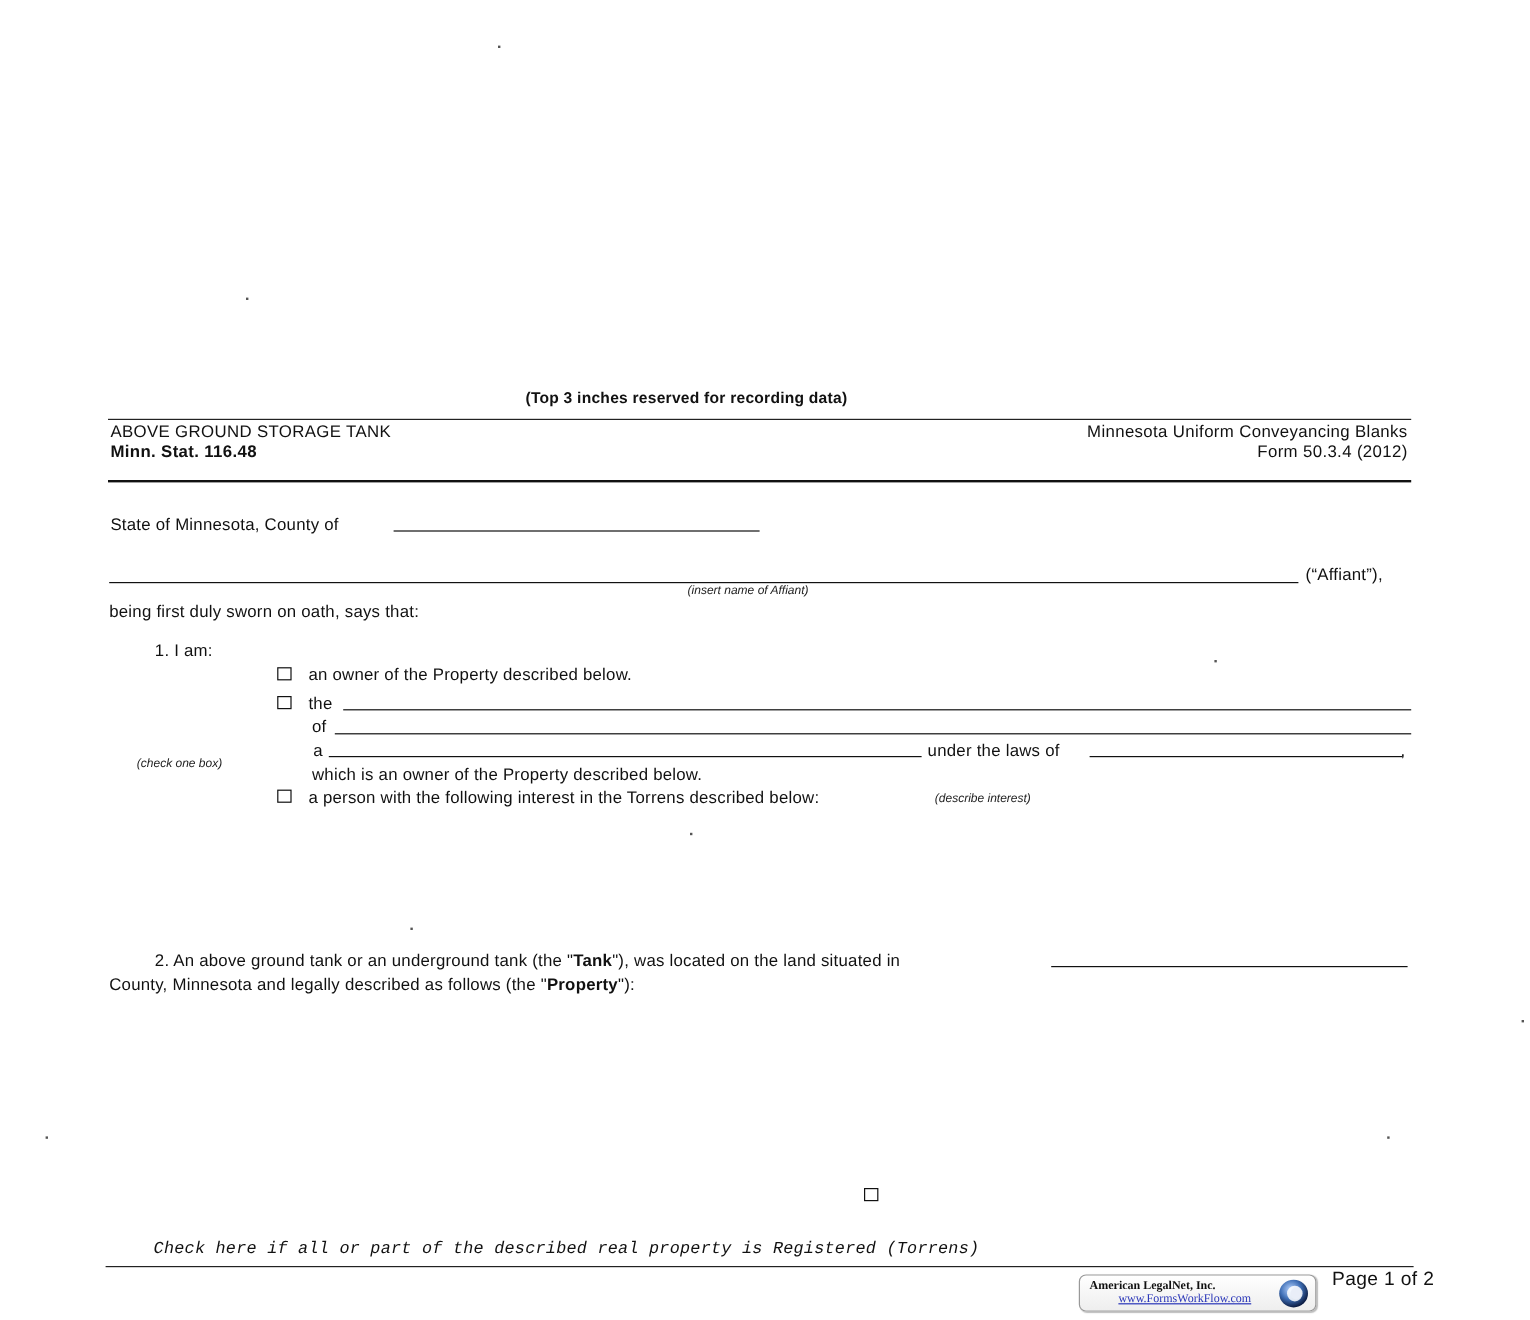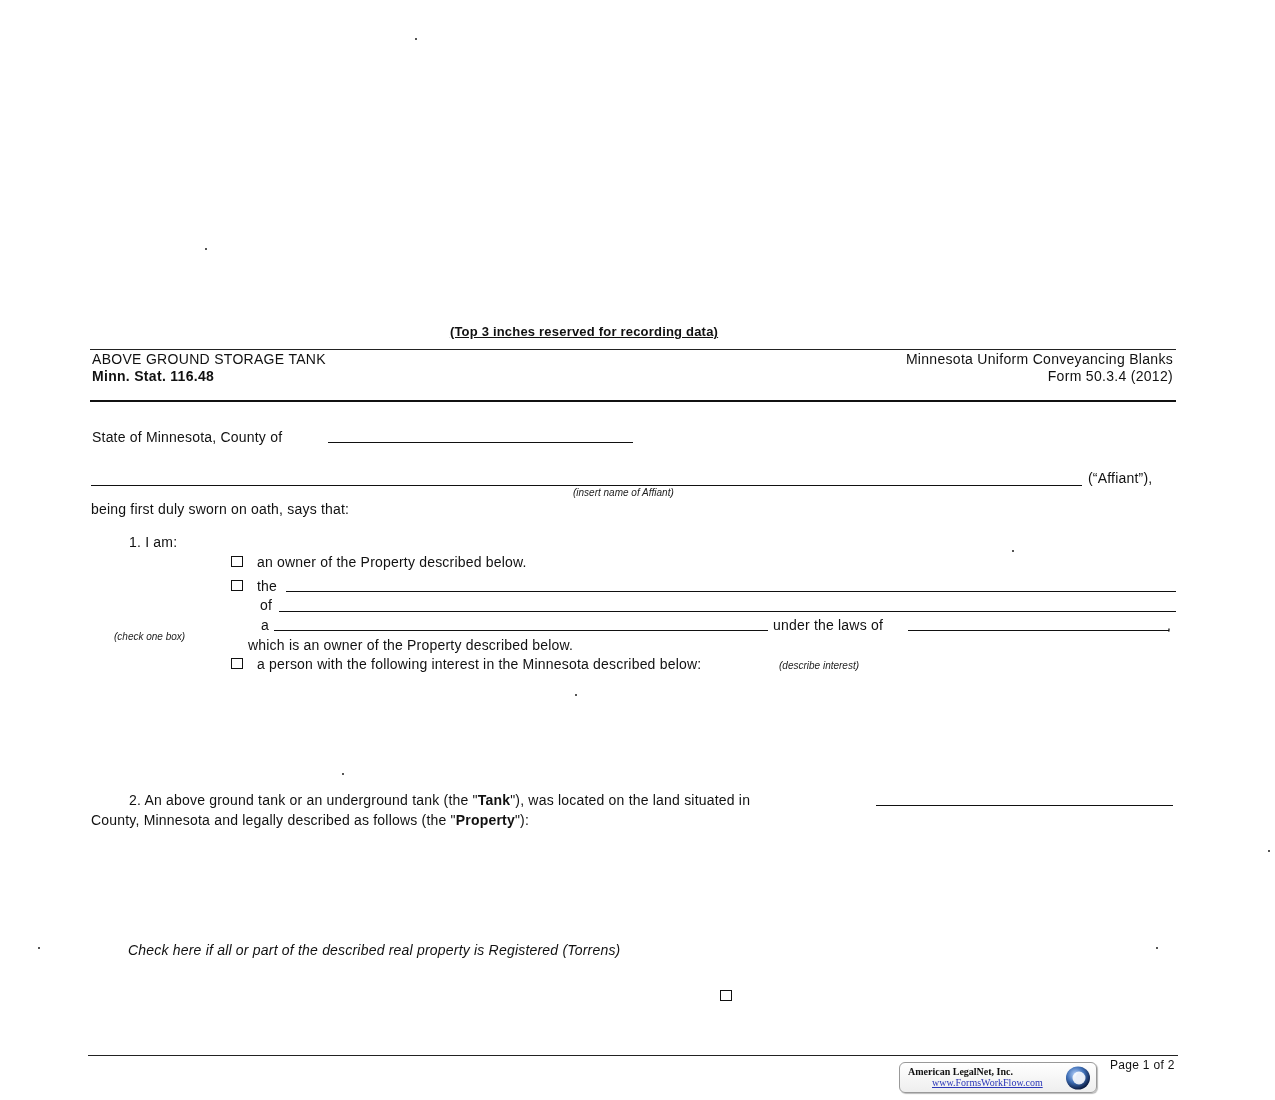--- a/index.html
+++ b/index.html
@@ -10,26 +10,25 @@
     body {
       width: 1275px;
       height: 1100px;
       position: relative;
       overflow: hidden;
       font-family: "Liberation Sans", sans-serif;
       color: #111111;
     }
     .abs { position: absolute; }
     .recording-note {
-      left: 12px; width: 1144px; top: 324px;
+      left: 0; width: 1144px; top: 324px;
       text-align: center;
       font-size: 13px;
       font-weight: bold;
       letter-spacing: 0.2px;
-      text-decoration: underline;
     }
     .rule {
       position: absolute;
       height: 0;
       border-top: 1px solid #222;
     }
     .rule.thick { border-top: 2px solid #111; }
     .header-left {
       left: 92px; top: 351px;
       font-size: 14px;
@@ -100,21 +99,21 @@
       white-space: nowrap;
       margin-left: 24px;
     }
     .logo .globe {
       position: absolute;
       right: 3px; top: 2px;
       width: 30px; height: 26px;
     }
     .page-num {
       left: 1110px; top: 1058px;
-      font-size: 12px;
+      font-size: 16px;
       letter-spacing: 0.3px;
       white-space: nowrap;
       text-align: right;
     }
     .speck {
       position: absolute;
       width: 2px; height: 2px;
       background: #555;
     }
   </style>
@@ -157,33 +156,33 @@
 
 <div class="abs body-text" style="left:260px; top:597px;">of</div>
 <div class="blank" style="left:279px; width:897px; top:611px;"></div>
 
 <div class="abs body-text" style="left:261px; top:617px;">a</div>
 <div class="blank" style="left:274px; width:494px; top:630px;"></div>
 <div class="abs body-text" style="left:773px; top:617px;">under the laws of</div>
 <div class="blank" style="left:908px; width:261px; top:630px;"></div>
 <div class="abs body-text" style="left:1167px; top:617px;">,</div>
 
-<div class="abs body-text" style="left:248px; top:637px;">which is an owner of the Property described below.</div>
+<div class="abs body-text" style="left:260px; top:637px;">which is an owner of the Property described below.</div>
 
 <div class="checkbox" style="left:231px; top:658px;"></div>
-<div class="abs body-text" style="left:257px; top:656px;">a person with the following interest in the Minnesota described below:</div>
+<div class="abs body-text" style="left:257px; top:656px;">a person with the following interest in the Torrens described below:</div>
 <div class="abs italic-small" style="left:779px; top:660px;">(describe interest)</div>
 <div class="abs" style="left:257px; top:680px; width:919px; height:90px;"></div>
 
 <div class="abs body-text" style="left:129px; top:792px;"><span>2.  An above ground tank or an underground tank (the "</span><span class="b">Tank</span><span>"), was located on the land situated in</span></div>
 <div class="blank" style="left:876px; width:297px; top:805px;"></div>
 <div class="abs body-text" style="left:91px; top:812px;"><span>County, Minnesota and legally described as follows (the "</span><span class="b">Property</span><span>"):</span></div>
 <div class="abs" style="left:91px; top:835px; width:1085px; height:140px;"></div>
 
-<div class="abs italic-text" style="left:128px; top:942px;">Check here if all or part of the described real property is Registered (Torrens)</div>
+<div class="abs italic-text" style="left:128px; top:1033px;font-family:Liberation Mono, monospace;">Check here if all or part of the described real property is Registered (Torrens)</div>
 <div class="checkbox" style="left:720px; top:990px;"></div>
 
 <div class="rule" style="left:88px; width:1090px; top:1055px;"></div>
 <div class="abs logo">
   <div class="logo-line1">American LegalNet, Inc.</div>
   <div class="logo-line2">www.FormsWorkFlow.com</div>
   <svg class="globe" viewBox="0 0 30 26">
     <defs>
       <radialGradient id="g1" cx="40%" cy="35%" r="65%">
         <stop offset="0%" stop-color="#b8d4ff"></stop>

